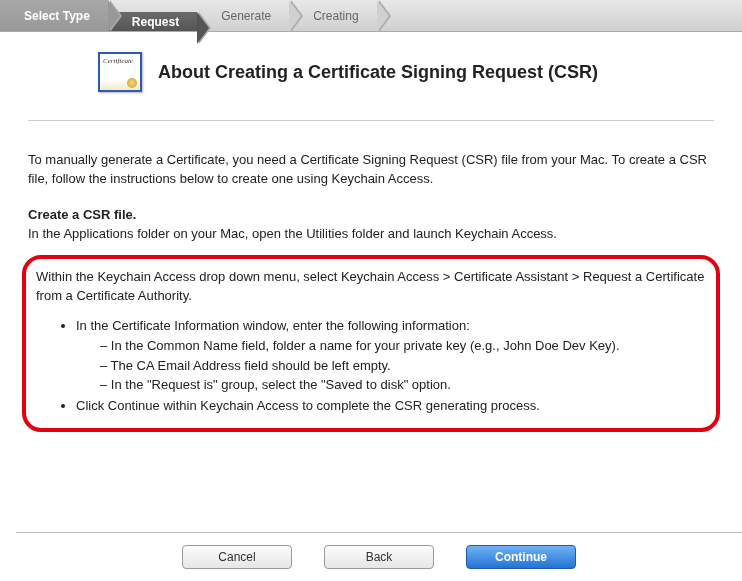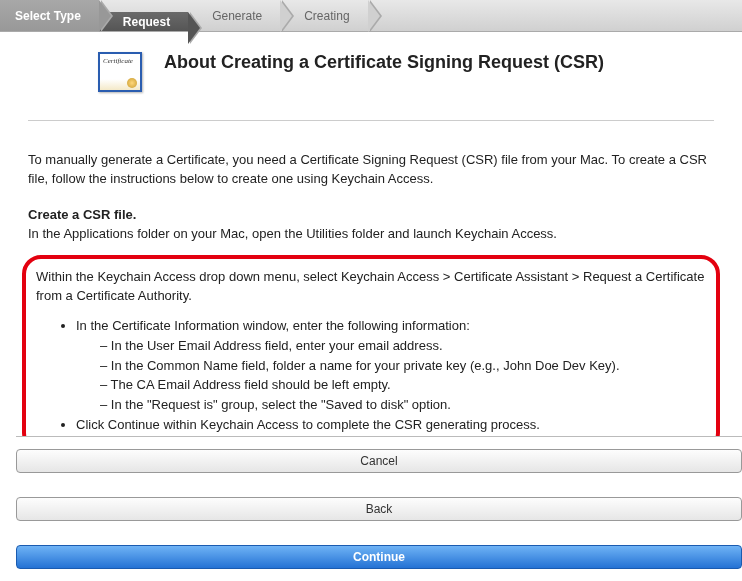--- a/index.html
+++ b/index.html
@@ -20,21 +20,21 @@
       height: 32px;
     }
     .crumb {
       position: relative;
       padding: 0 18px 0 24px;
       display: flex;
       align-items: center;
       font-size: 12px;
       color: #666;
     }
-    .crumb:first-child { padding-left: 15px; }
+    .crumb:first-child { padding-left: 24px; }
     .crumb.active {
       background: linear-gradient(to bottom, #6a6a6a, #555);
       color: #fff;
       font-weight: bold;
       margin-top: 12px;
     }
     .crumb.done {
       background: linear-gradient(to bottom, #a8a8a8, #989898);
       color: #fff;
       font-weight: bold;
@@ -64,22 +64,22 @@
       border-top: 16px solid transparent;
       border-bottom: 16px solid transparent;
       border-left: 12px solid #aaa;
       z-index: 1;
     }
     .content {
       padding: 20px 28px 10px 28px;
     }
     .header-row {
       display: flex;
-      align-items: flex-start;
-      gap: 22px;
+      align-items: center;
+      gap: 16px;
       margin-left: 70px;
       margin-bottom: 28px;
     }
     .cert-icon {
       width: 44px;
       height: 40px;
       border: 2px solid #2a5db0;
       background: linear-gradient(to bottom, #fff 70%, #f4e9c8);
       position: relative;
       padding: 3px;
@@ -126,23 +126,22 @@
     .dashes { padding-left: 24px; margin-top: 1px; }
     .dashes div::before { content: "– "; }
     .footer {
       position: absolute;
       left: 16px; right: 0;
       bottom: 0;
       border-top: 1px solid #bbb;
       padding: 12px 0;
       display: flex;
       justify-content: center;
-      gap: 24px;
+      gap: 32px;
       background: #fff;
-      flex-direction: column;
     }
     .btn {
       min-width: 110px;
       height: 24px;
       border: 1px solid #999;
       border-radius: 4px;
       background: linear-gradient(to bottom, #fdfdfd, #e6e6e6);
       font-size: 12px;
       cursor: pointer;
       color: #333;
@@ -187,21 +186,20 @@
 
   <p class="section-head">Create a CSR file.</p>
   <p class="section-sub">In the Applications folder on your Mac, open the Utilities folder and launch Keychain Access.</p>
 
   <div class="highlight-box">
     <p class="lead">Within the Keychain Access drop down menu, select Keychain Access &gt; Certificate Assistant &gt; Request a Certificate from a Certificate Authority.</p>
     <ul class="bullets">
       <li>
         <span>In the Certificate Information window, enter the following information:</span>
         <div class="dashes">
-          <div>In the User Email Address field, enter your email address.</div>
           <div>In the Common Name field, folder a name for your private key (e.g., John Doe Dev Key).</div>
           <div>The CA Email Address field should be left empty.</div>
           <div>In the "Request is" group, select the "Saved to disk" option.</div>
         </div>
       </li>
       <li>Click Continue within Keychain Access to complete the CSR generating process.</li>
     </ul>
   </div>
 </div>
 

